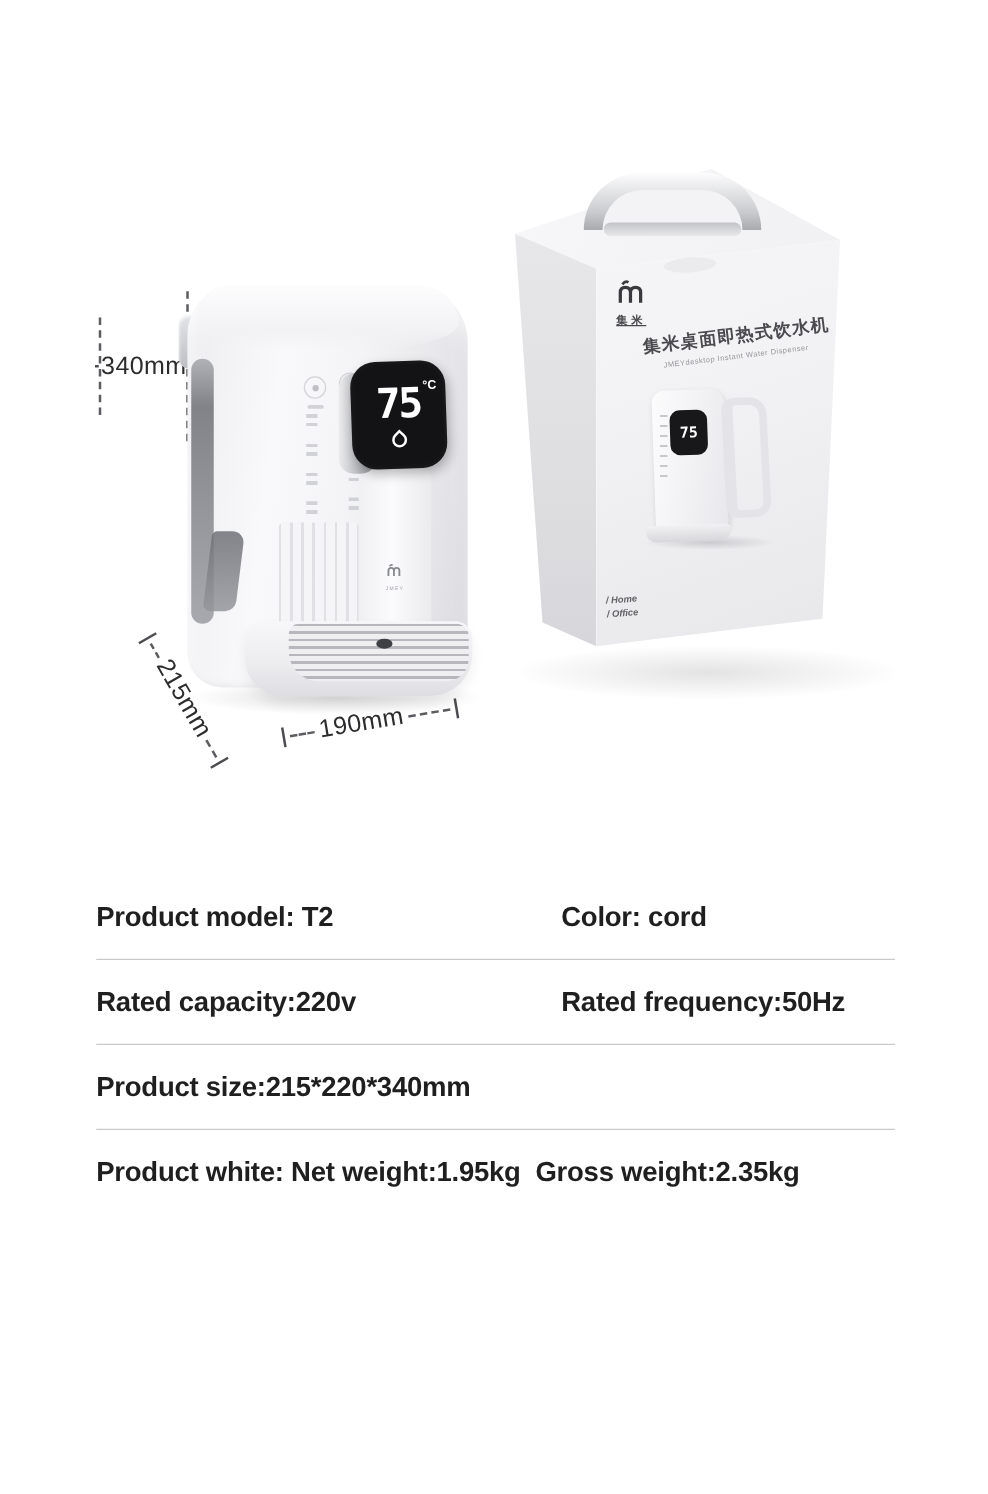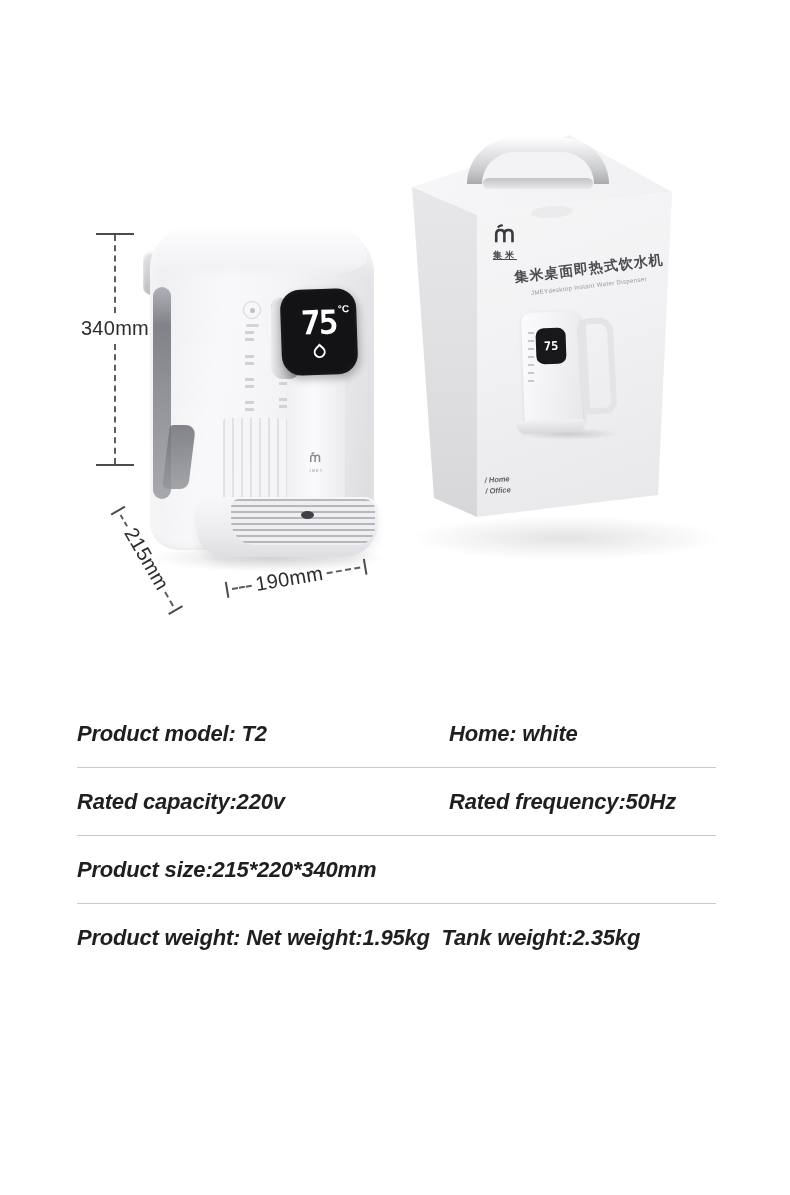--- a/index.html
+++ b/index.html
@@ -14,21 +14,21 @@
   .hero { position:absolute; left:0; top:0; width:790px; height:700px; }
 
   .floor-shadow { position:absolute; border-radius:50%; }
   .sh-dispenser { left:150px; top:544px; width:238px; height:28px;
     background:radial-gradient(ellipse at center, rgba(40,40,48,.16), rgba(40,40,48,0) 70%); }
   .sh-box { left:408px; top:516px; width:316px; height:44px;
     background:radial-gradient(ellipse at center, rgba(40,40,48,.13), rgba(40,40,48,0) 70%); }
 
   
   .dim-340 { position:absolute; left:76px; top:233px; width:78px;
-    display:flex; flex-direction:column; align-items:center; }
+    display:flex; flex-direction:row; align-items:center; }
   .cap-h { width:38px; height:2px; background:#4c4c50; }
   .vdash { width:0; border-left:2px dashed #5c5c60; }
   .vdash.a { height:78px; } .vdash.b { height:120px; }
   .dim-label { font-size:20px; color:#2c2c2e; padding:4px 0; letter-spacing:.3px; white-space:nowrap; }
 
   .dim-line { position:absolute; display:flex; align-items:center; gap:4px; }
   .cap-v { width:2px; height:16px; background:#4c4c50; flex:none; }
   .hdash { height:0; border-top:2px dashed #5c5c60; flex:none; }
   .dim-215 { left:118px; top:494px; transform:rotate(60deg); transform-origin:0 50%; }
   .dim-215 .hdash.a { width:13px; } .dim-215 .hdash.b { width:16px; }
@@ -125,21 +125,21 @@
   .p-marks { left:13px; top:30px; width:6px; height:55px;
     background:repeating-linear-gradient(180deg,#c7c7cc 0 2px, rgba(0,0,0,0) 2px 8px); }
   .p-screen { left:21px; top:26px; width:30px; height:36px; background:#18181b; border-radius:8px;
     transform:rotate(-2deg); display:flex; align-items:center; justify-content:center;
     color:#fff; font-size:12px; font-weight:bold; font-family:"DejaVu Sans Mono", monospace; }
   .p-tray { left:2px; top:118px; width:68px; height:13px; border-radius:4px 4px 8px 8px;
     transform:rotate(-2deg); background:linear-gradient(180deg,#f1f1f3,#d8d8dc); }
 
   
   .specs { position:absolute; left:77px; top:700px; width:639px; }
-  .spec-row { position:relative; height:68px; border-bottom:1px solid #c9c9c9;font-style:italic; }
+  .spec-row { position:relative; height:68px; border-bottom:1px solid #c9c9c9; }
   .spec-row:last-child { border-bottom:none; }
   .spec-cell { position:absolute; top:50%; transform:translateY(-50%);
     font-size:22px; font-weight:bold; color:#1f1f1f; letter-spacing:-0.2px; white-space:pre; }
   .spec-cell.c1 { left:0; }
   .spec-cell.c2 { left:372px; }
 </style>
 </head>
 <body>
 
 <div class="page">
@@ -252,29 +252,29 @@
         <div>/ Home</div>
         <div>/ Office</div>
       </div>
     </div>
 
   </section>
 
   <section class="specs">
     <div class="spec-row">
       <span class="spec-cell c1">Product model: T2</span>
-      <span class="spec-cell c2">Home: white</span>
+      <span class="spec-cell c2">Color: cord</span>
     </div>
     <div class="spec-row">
       <span class="spec-cell c1">Rated capacity:220v</span>
       <span class="spec-cell c2">Rated frequency:50Hz</span>
     </div>
     <div class="spec-row">
       <span class="spec-cell c1">Product size:215*220*340mm</span>
       <span class="spec-cell c2"></span>
     </div>
     <div class="spec-row">
-      <span class="spec-cell c1">Product weight: Net weight:1.95kg  Tank weight:2.35kg</span>
+      <span class="spec-cell c1">Product white: Net weight:1.95kg  Gross weight:2.35kg</span>
       <span class="spec-cell c2"></span>
     </div>
   </section>
 
 </div>
 
 </body></html>

